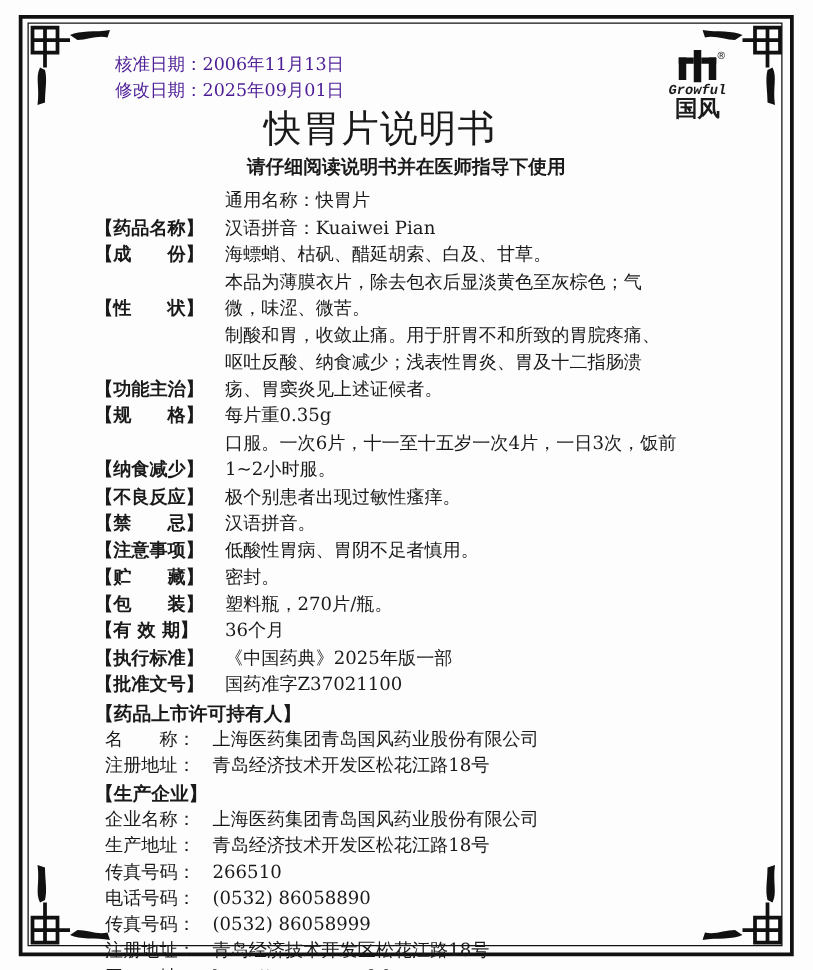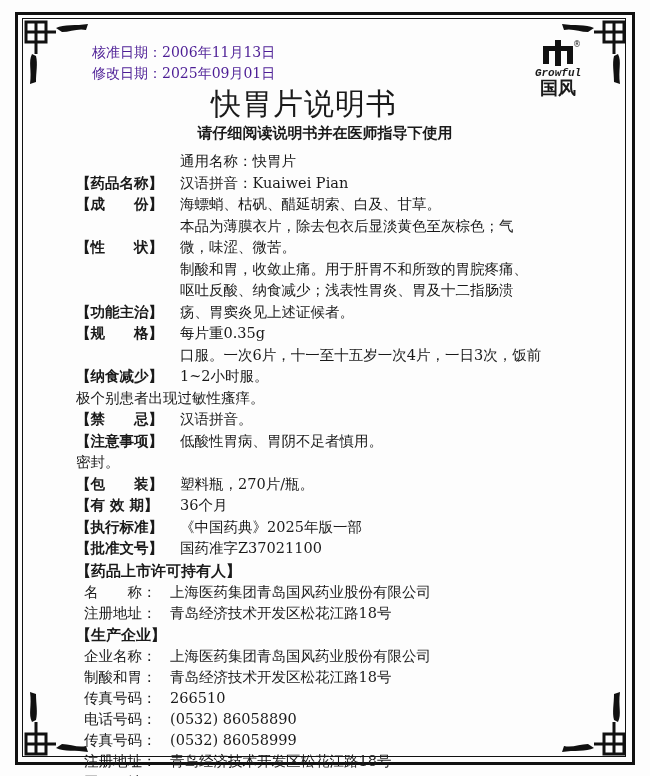--- a/index.html
+++ b/index.html
@@ -120,31 +120,33 @@
       </div>
       <div class="row">
         <div class="label">【规　　格】</div>
         <div class="content"><span class="line">每片重0.35g</span></div>
       </div>
       <div class="row">
         <div class="label">【纳食减少】</div>
         <div class="content"><span class="line">口服。一次6片，十一至十五岁一次4片，一日3次，饭前</span><span class="line">1~2小时服。</span></div>
       </div>
       <div class="row">
+        <div class="label">【不良反应】</div>
         <div class="content"><span class="line">极个别患者出现过敏性瘙痒。</span></div>
       </div>
       <div class="row">
         <div class="label">【禁　　忌】</div>
         <div class="content"><span class="line">汉语拼音。</span></div>
       </div>
       <div class="row">
         <div class="label">【注意事项】</div>
         <div class="content"><span class="line">低酸性胃病、胃阴不足者慎用。</span></div>
       </div>
       <div class="row">
+        <div class="label">【贮　　藏】</div>
         <div class="content"><span class="line">密封。</span></div>
       </div>
       <div class="row">
         <div class="label">【包　　装】</div>
         <div class="content"><span class="line">塑料瓶，270片/瓶。</span></div>
       </div>
       <div class="row">
         <div class="label">【有 效 期】</div>
         <div class="content"><span class="line">36个月</span></div>
       </div>
@@ -173,21 +175,21 @@
   </div>
 
   <div>
     <div class="section-header">【生产企业】</div>
     <div id="mfr-fields">
         <div class="kv">
           <span class="k">企业名称：</span>
           <span class="v">上海医药集团青岛国风药业股份有限公司</span>
         </div>
         <div class="kv">
-          <span class="k">制酸和胃：</span>
+          <span class="k">生产地址：</span>
           <span class="v">青岛经济技术开发区松花江路18号</span>
         </div>
         <div class="kv">
           <span class="k">传真号码：</span>
           <span class="v">266510</span>
         </div>
         <div class="kv">
           <span class="k">电话号码：</span>
           <span class="v">(0532) 86058890</span>
         </div>

